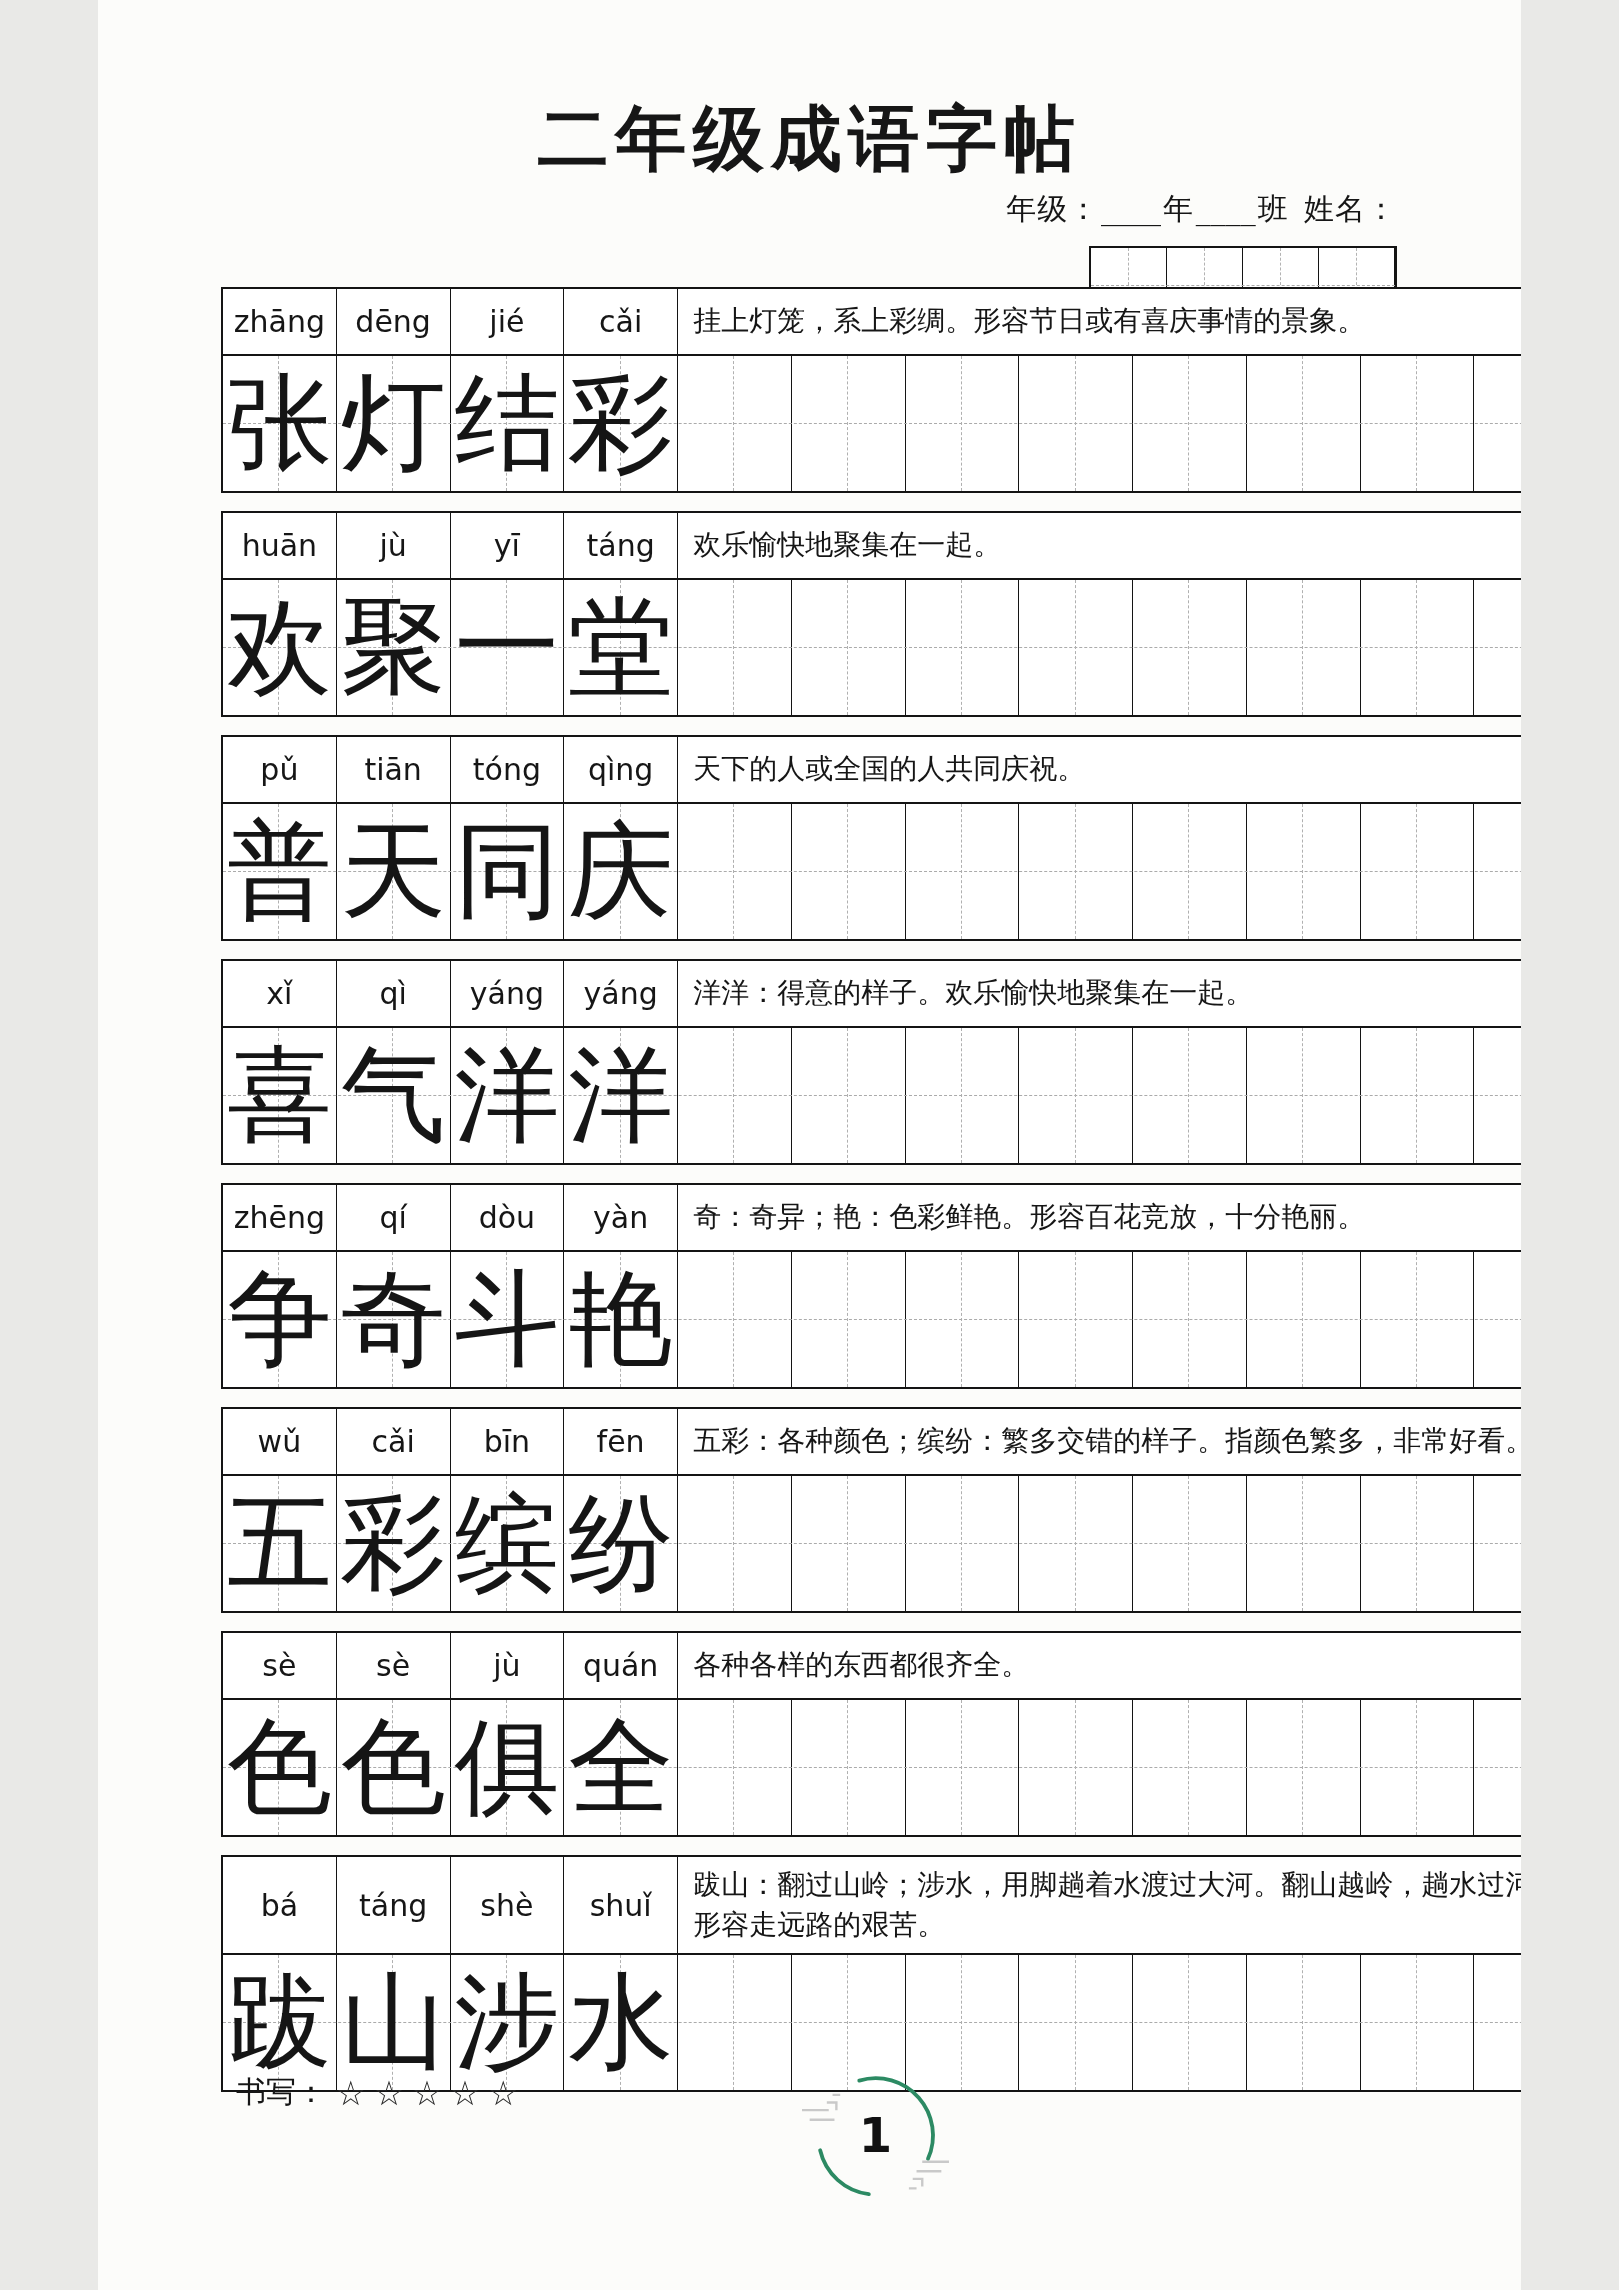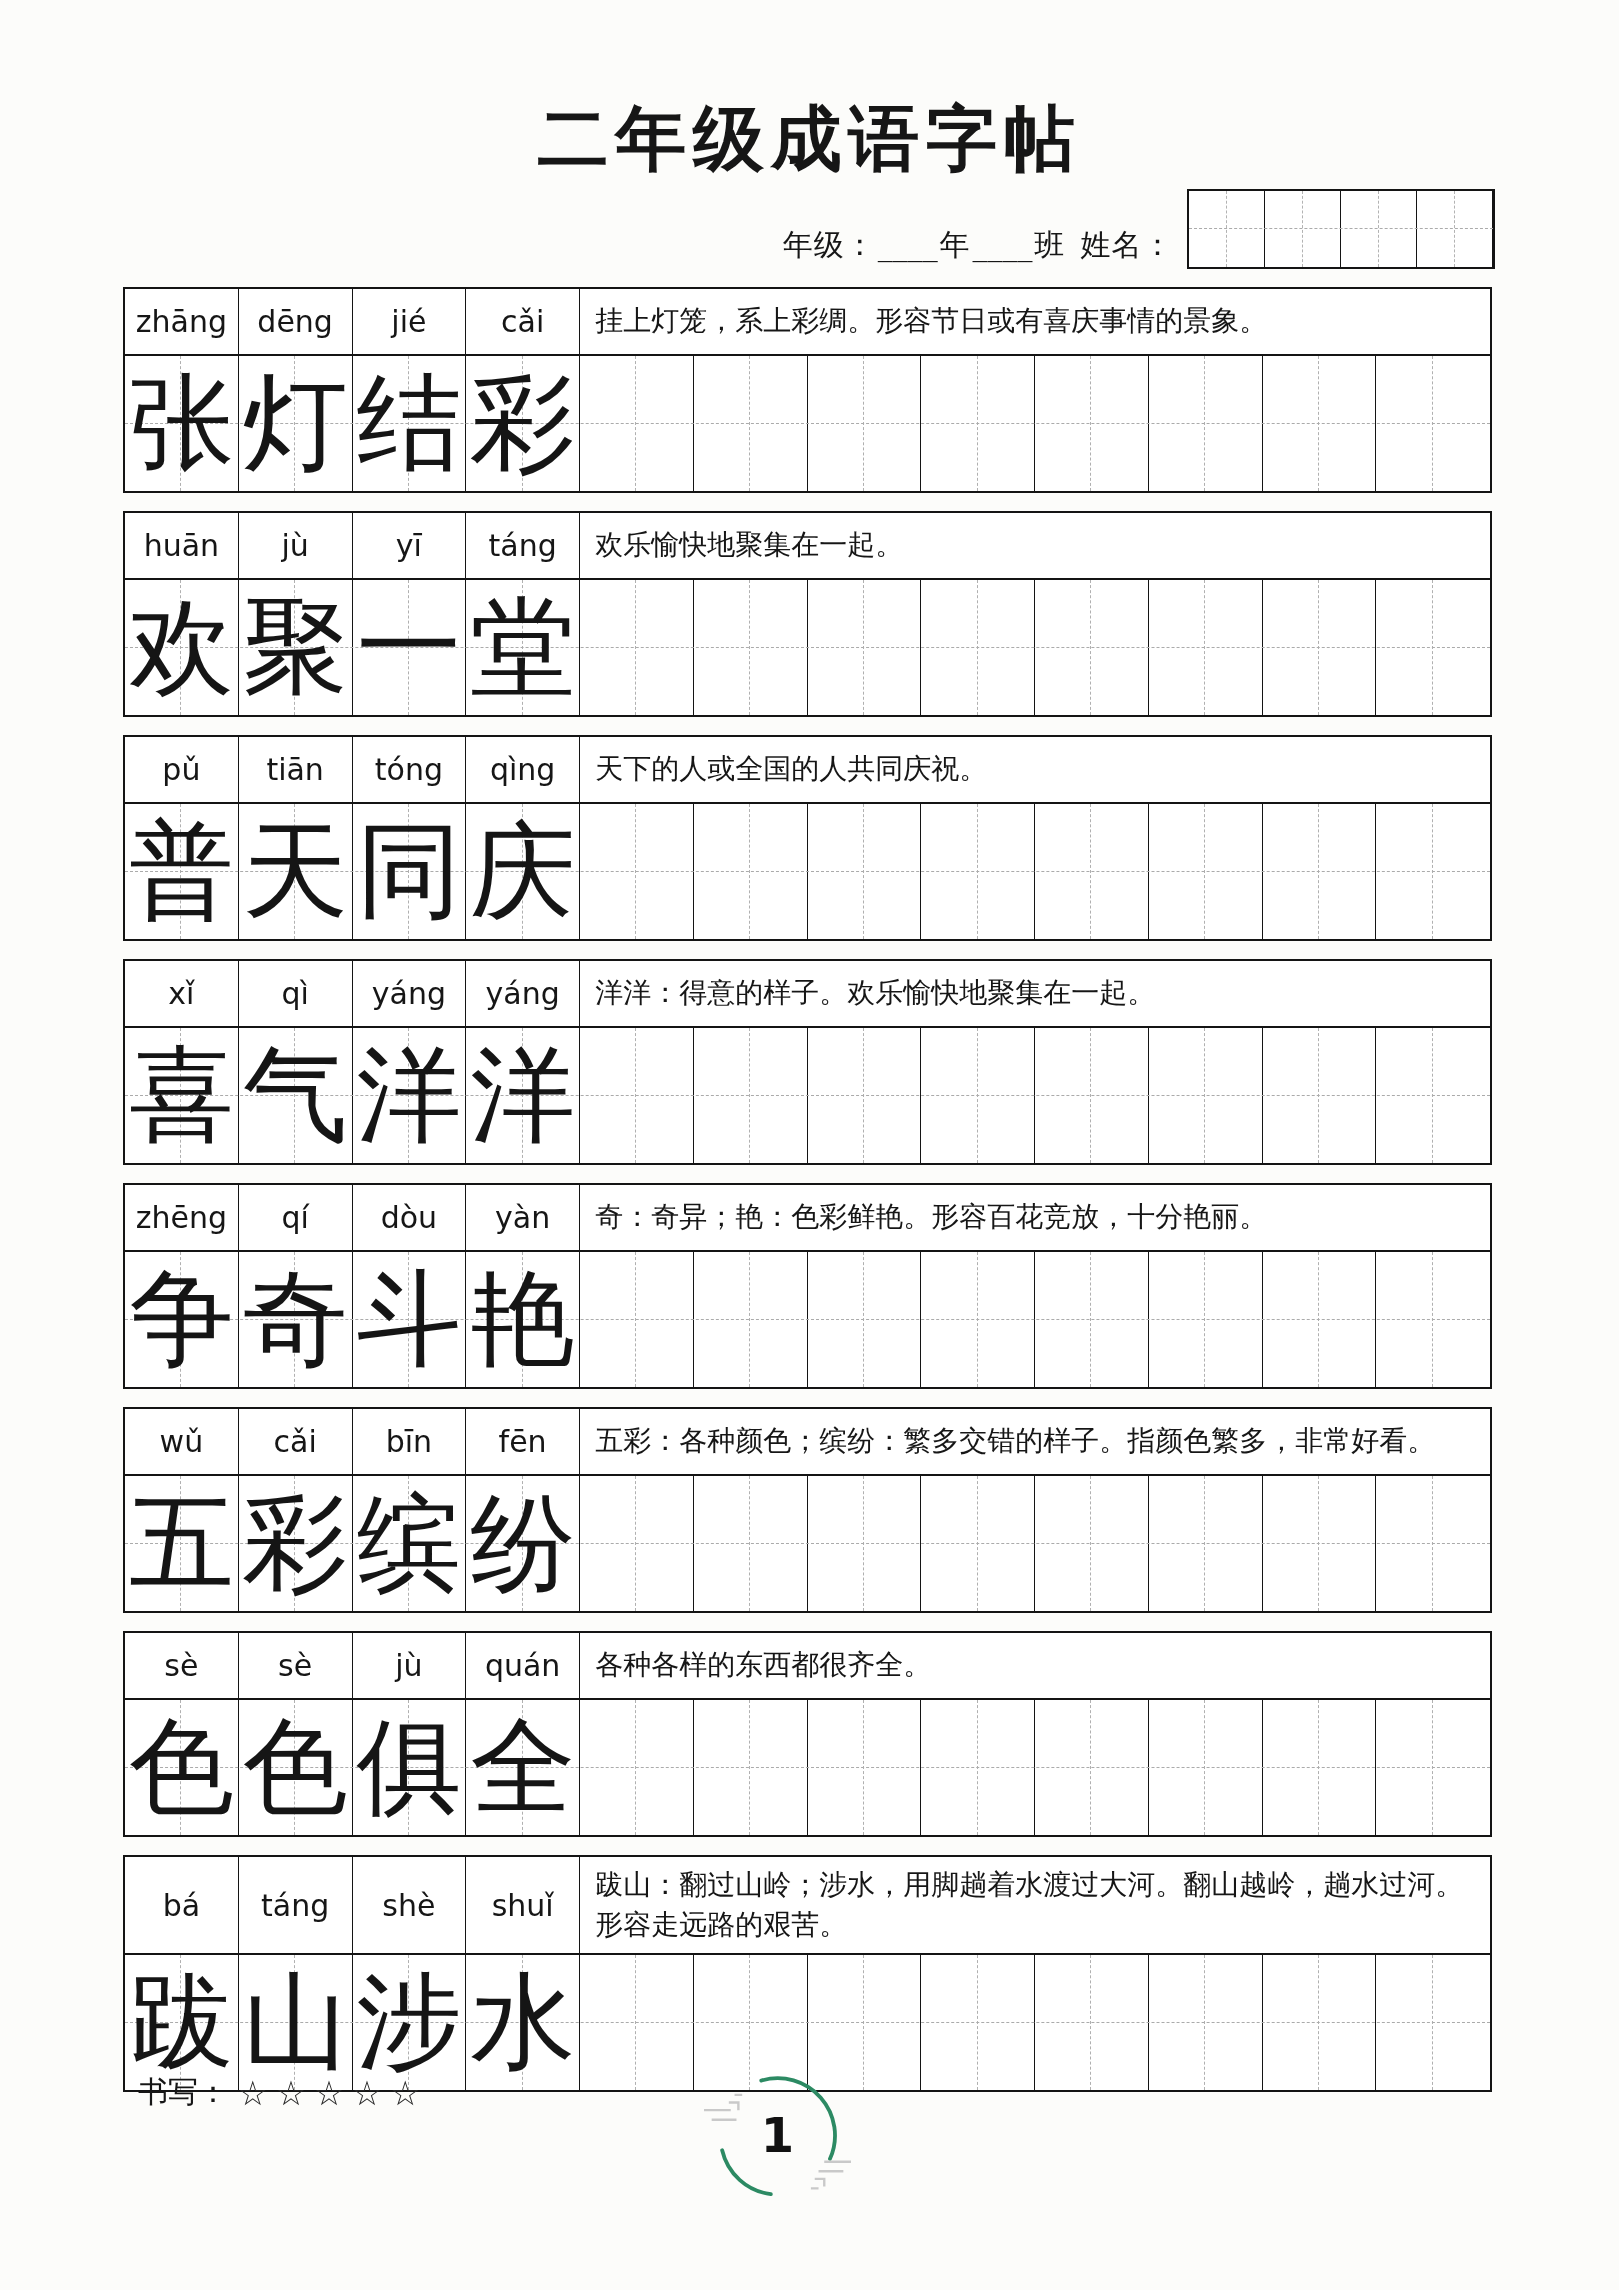--- a/index.html
+++ b/index.html
@@ -1,29 +1,29 @@
 <!DOCTYPE html>
 <html><head>
 <meta charset="utf-8">
 <style>
   html,body{margin:0;padding:0;background:#e9e9e7;}
   .page{
-    position:relative;width:1619px;height:2290px;margin:0 auto;
+    position:relative;width:1423px;height:2290px;margin:0 auto;
     background:#fcfcfa;color:#161616;
     font-family:"DejaVu Serif", serif;
     overflow:hidden;
   }
   .title{
     position:absolute;top:92px;left:0;width:100%;margin:0;
     text-align:center;font-size:71px;font-weight:700;letter-spacing:6.7px;
   }
   
   .header{
     position:absolute;top:189px;right:124px;
-    display:flex;align-items:flex-end;gap:13.4px;
+    display:flex;align-items:flex-end;gap:13.4px;flex-direction:column;
   }
   .header-text{font-size:30px;letter-spacing:1px;padding-bottom:2.9px;white-space:nowrap;}
   .header-text .blank{letter-spacing:0;padding:0 1.9px;}
   .header-text .name-label{margin-left:15.3px;}
   .name-grid{
     position:relative;display:grid;grid-template-columns:repeat(4,76px);
     height:76px;border:2.9px solid #141414;background:#fff;
   }
   .ng-cell{position:relative;border-right:1.9px solid #141414;}
   .ng-cell:last-child{border-right:none;}

